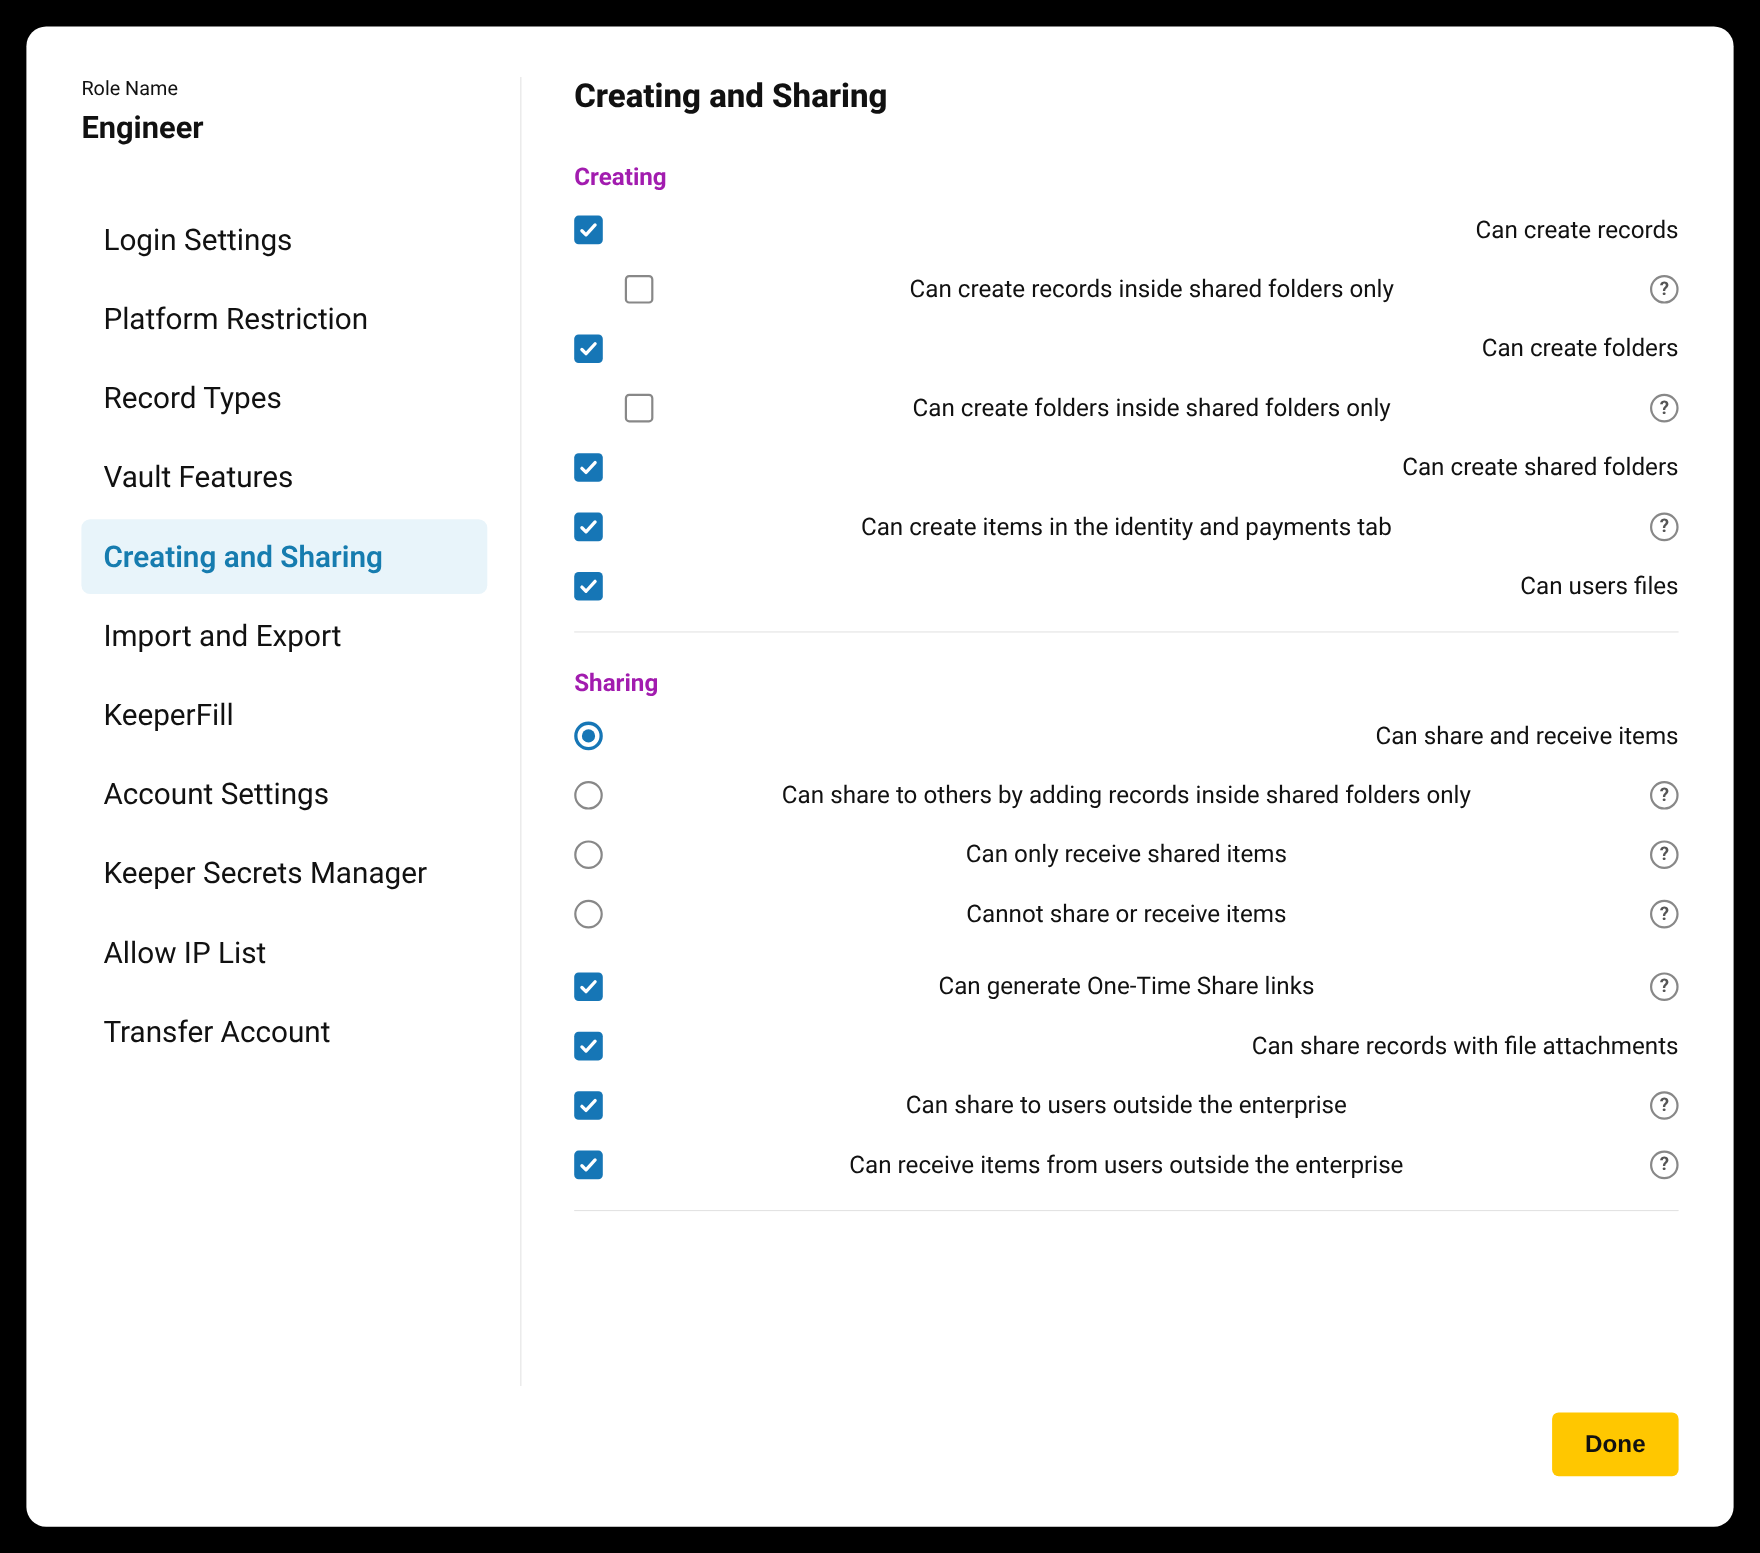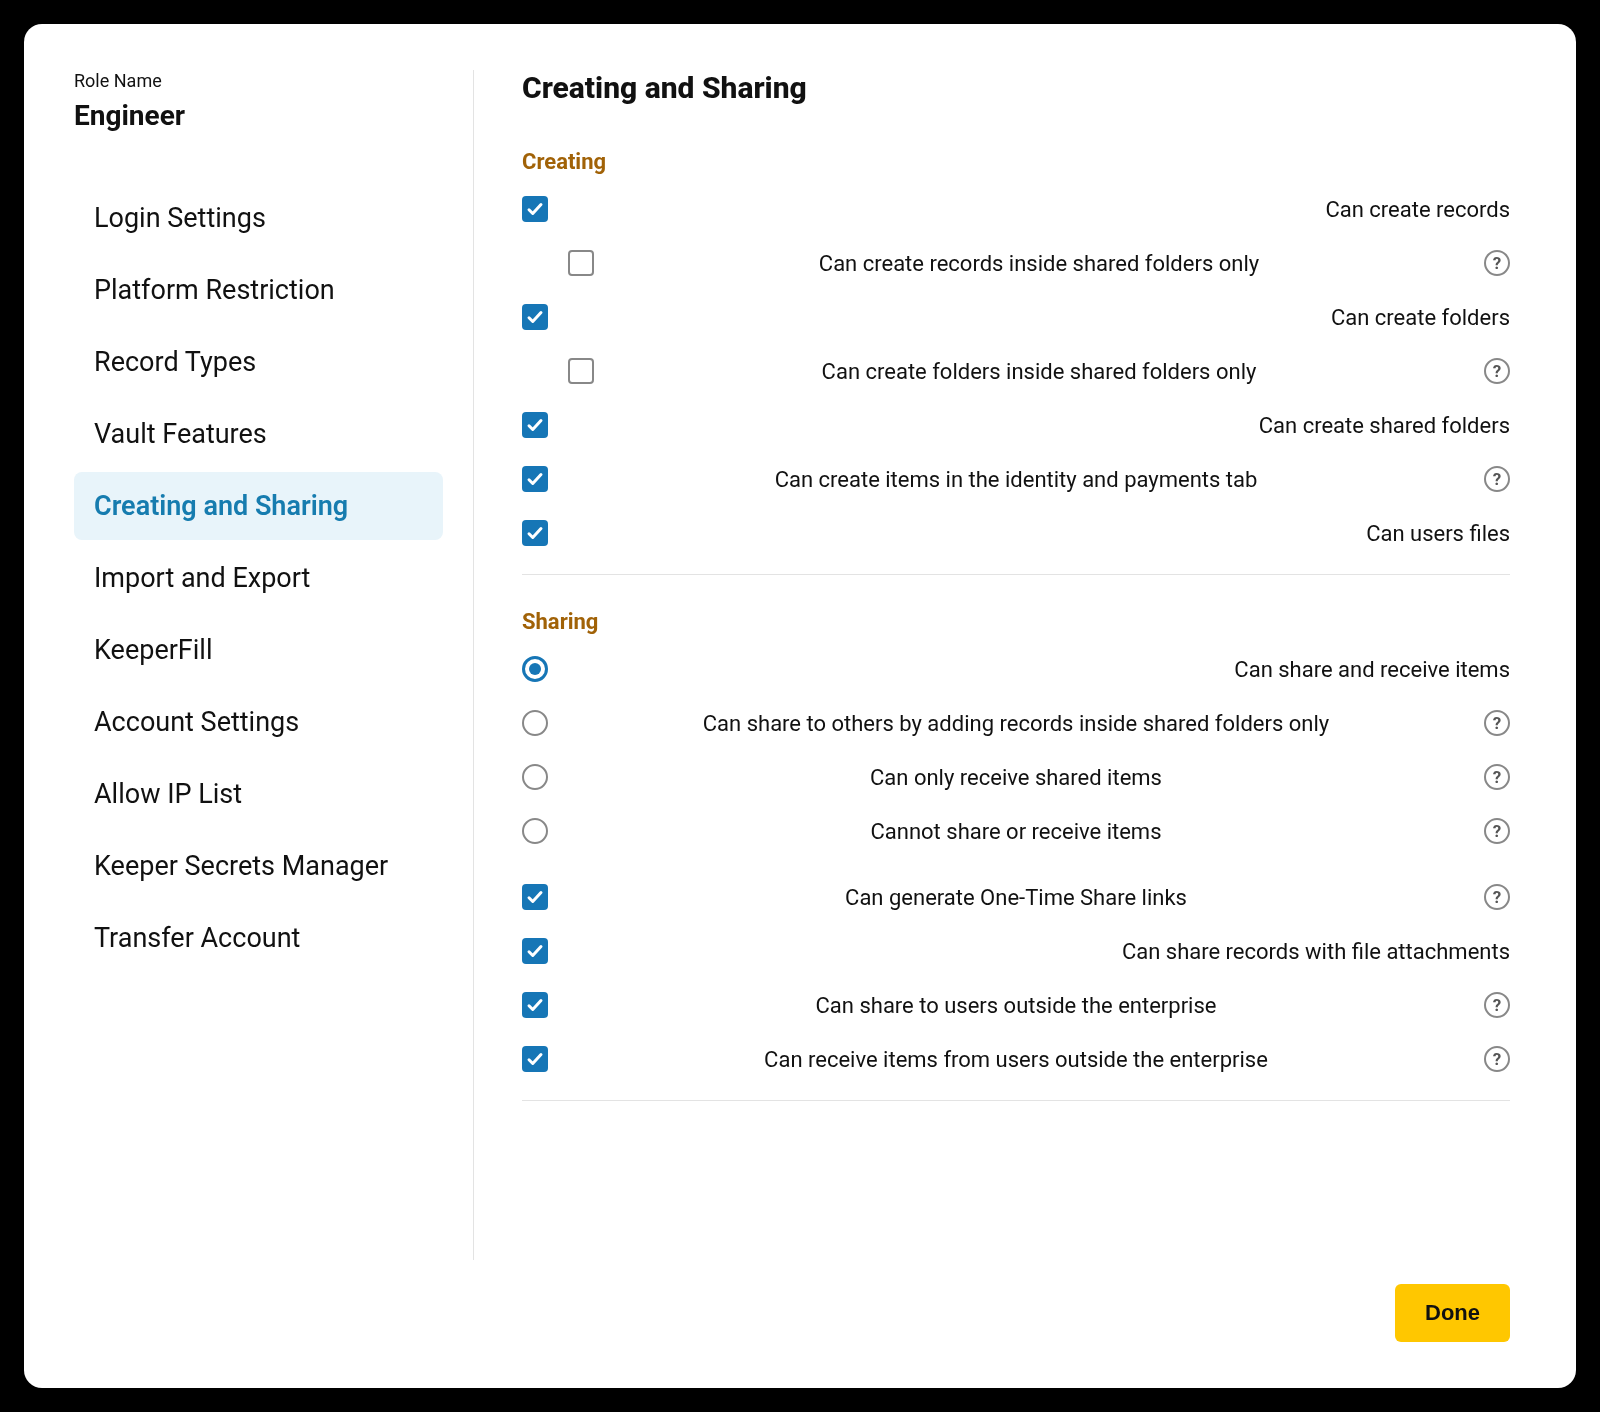--- a/index.html
+++ b/index.html
@@ -13,21 +13,21 @@
     position: absolute;
     top: 24px;
     left: 24px;
     width: 1552px;
     height: 1364px;
     background: #fff;
     border-radius: 18px;
     box-shadow: 0 8px 40px rgba(0,0,0,0.35);
     display: flex;
     flex-direction: column;
-    padding: 46px 66px 46px 50px;
+    padding: 46px 50px 46px 50px;
   }
   .content-row {
     display: flex;
     flex: 1;
     min-height: 0;
   }
   .sidebar {
     width: 400px;
     flex-shrink: 0;
     border-right: 1px solid #e3e3e3;
@@ -66,21 +66,21 @@
   }
   .main-title {
     font-size: 30px;
     font-weight: 800;
     color: #111;
     margin-bottom: 44px;
   }
   .section-heading {
     font-size: 22px;
     font-weight: 700;
-    color: #a16207;
+    color: #a21caf;
     margin-bottom: 22px;
   }
   .option-row {
     display: flex;
     align-items: center;
     gap: 18px;
     margin-bottom: 28px;
     justify-content: space-between;
   }
   .option-row.sub {
@@ -178,22 +178,22 @@
       <div class="role-name">Engineer</div>
       <ul class="nav-list">
         <li class="nav-item">Login Settings</li>
         <li class="nav-item">Platform Restriction</li>
         <li class="nav-item">Record Types</li>
         <li class="nav-item">Vault Features</li>
         <li class="nav-item active">Creating and Sharing</li>
         <li class="nav-item">Import and Export</li>
         <li class="nav-item">KeeperFill</li>
         <li class="nav-item">Account Settings</li>
+        <li class="nav-item">Keeper Secrets Manager</li>
         <li class="nav-item">Allow IP List</li>
-        <li class="nav-item">Keeper Secrets Manager</li>
         <li class="nav-item">Transfer Account</li>
       </ul>
     </aside>
 
     <main class="main">
       <h1 class="main-title">Creating and Sharing</h1>
 
       <div class="section-heading">Creating</div>
 
       <div class="option-row">

